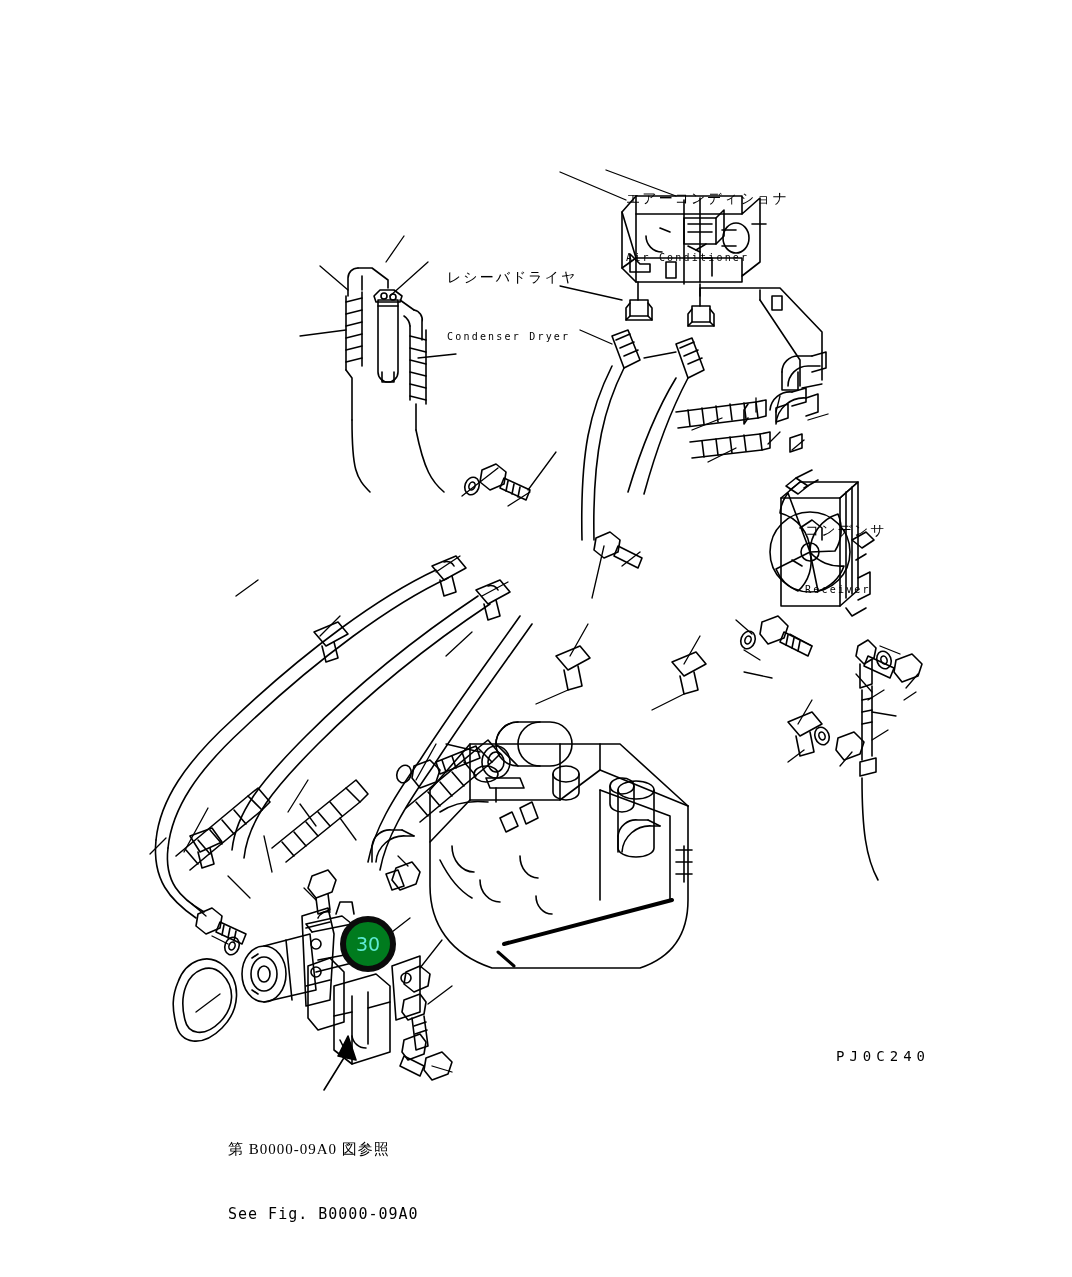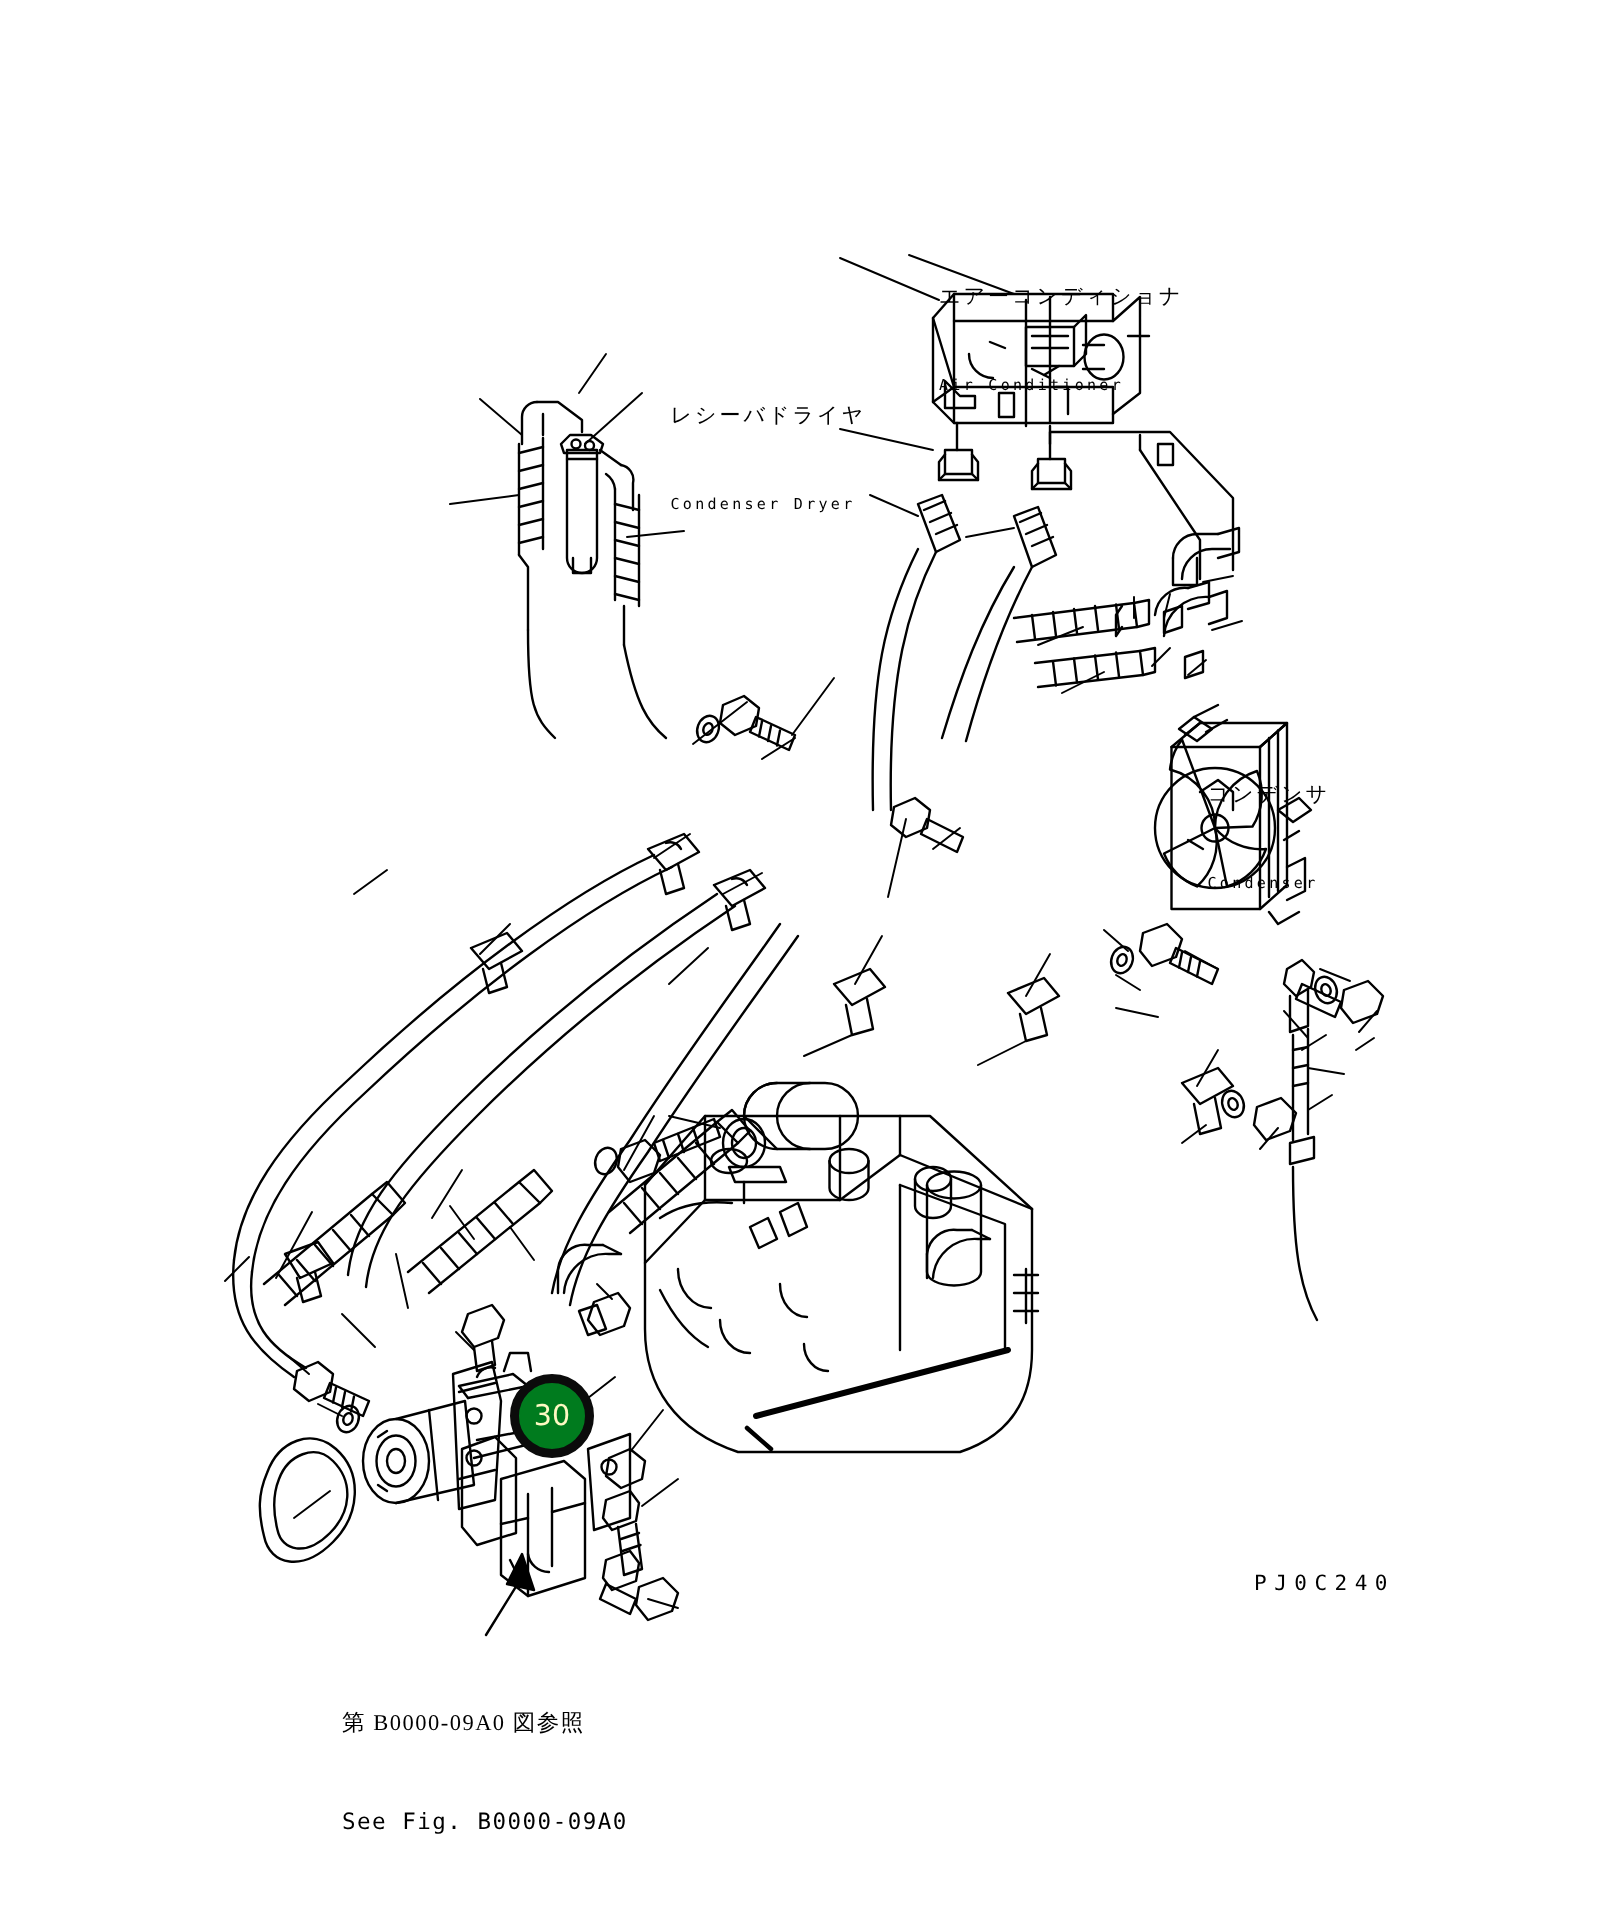--- a/index.html
+++ b/index.html
@@ -11,21 +11,21 @@
   .lbl .en{display:block;font-size:10px;letter-spacing:2.2px;}
   #lbl-ac{left:626px;top:146px;}
   #lbl-rd{left:411px;top:225px;margin-left:36px;}
   #lbl-cd{left:805px;top:478px;}
   #footnote{position:absolute;left:228px;top:1095px;font-size:15px;line-height:1.45;white-space:pre;letter-spacing:1px;}
   #footnote .jp{font-family:Liberation Serif, serif;}
   #drawcode{position:absolute;left:836px;top:1048px;font-size:14px;letter-spacing:5px;}
   #badge30{position:absolute;left:340px;top:916px;width:56px;height:56px;border-radius:50%;
     background:#007b1e;border:6px solid #0b0b0b;box-sizing:border-box;
     display:flex;align-items:center;justify-content:center;}
-  #badge30 span{color:#fef9c3;font-size:19px;font-family:"DejaVu Sans","Liberation Sans",sans-serif;letter-spacing:0;line-height:1;}
+  #badge30 span{color:#5eead4;font-size:19px;font-family:"DejaVu Sans","Liberation Sans",sans-serif;letter-spacing:0;line-height:1;}
 </style>
 </head>
 <body>
 
 <div id="sheet">
 
   <svg id="art" viewBox="0 0 1072 1277">
     <g fill="none" stroke="#000" stroke-width="1.6" stroke-linecap="round" stroke-linejoin="round">
 
       <g>
@@ -536,21 +536,21 @@
     <span class="en">Air Conditioner</span>
   </div>
 
   <div class="lbl" id="lbl-rd">
     <span class="jp">レシーバドライヤ</span>
     <span class="en">Condenser Dryer</span>
   </div>
 
   <div class="lbl" id="lbl-cd">
     <span class="jp">コンデンサ</span>
-    <span class="en">Condenser</span>
+    <span class="en">Receiver</span>
   </div>
 
   <div id="footnote">
     <div class="jp">第 B0000-09A0 図参照</div>
     <div class="en">See Fig. B0000-09A0</div>
   </div>
 
   <div id="drawcode">PJ0C240</div>
 
   <div id="badge30">

